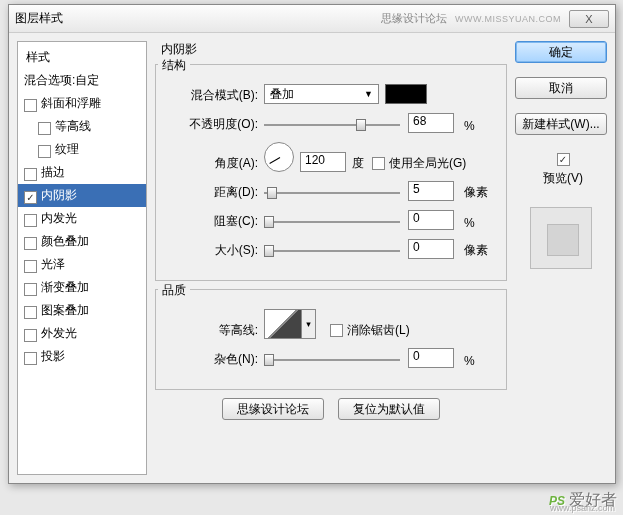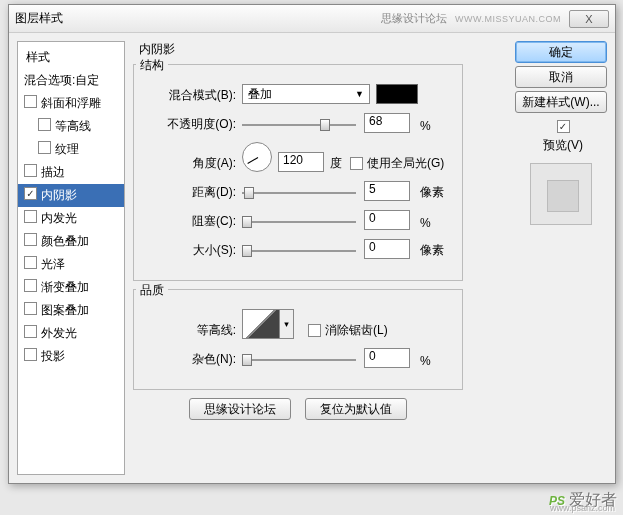--- a/index.html
+++ b/index.html
@@ -3,48 +3,48 @@
 <meta charset="utf-8">
 <style>
 * { box-sizing: border-box; margin: 0; padding: 0; font-family: "Microsoft YaHei", SimSun, sans-serif; font-size: 12px; }
 body { background: #e8e8e8; width: 623px; height: 515px; position: relative; overflow: hidden; }
 .dialog { position: absolute; top: 4px; left: 8px; width: 608px; height: 480px; background: #f0f0f0; border: 1px solid #888; box-shadow: 2px 2px 8px rgba(0,0,0,0.3); }
 .titlebar { height: 28px; background: linear-gradient(#fdfdfd, #e8e8e8); border-bottom: 1px solid #ccc; display: flex; align-items: center; padding: 0 6px; position: relative; }
 .titlebar-sub { font-size: 11px; color: #888; margin-right: 8px; }
 .titlebar-url { font-size: 9px; color: #aaa; margin-right: 8px; letter-spacing: 0.5px; }
 .close-btn { width: 40px; height: 18px; background: linear-gradient(#f5f5f5,#ddd); border: 1px solid #999; border-radius: 2px; display: flex; align-items: center; justify-content: center; font-size: 11px; color: #555; }
 .body-area { display: flex; height: calc(100% - 28px); padding: 8px; gap: 8px; }
-.styles-panel { width: 108px; background: #fff; border: 1px solid #aaa; padding: 4px 0; }
+.styles-panel { width: 130px; background: #fff; border: 1px solid #aaa; padding: 4px 0; }
 .styles-header { padding: 3px 8px; }
-.styles-item { display: flex; align-items: flex-start; padding: 3px 6px; gap: 4px; }
+.styles-item { display: flex; align-items: flex-end; padding: 3px 6px; gap: 4px; }
 .styles-item.selected { background: #3a6fb5; color: #fff; }
 .styles-item.indent { padding-left: 20px; }
 .cb { width: 13px; height: 13px; border: 1px solid #888; background: #fff; display: inline-flex; align-items: center; justify-content: center; font-size: 10px; color: #333; }
 .cb.checked::after { content: "✓"; }
 .main-panel { flex: 1; }
 .fieldset { border: 1px solid #bbb; margin-bottom: 8px; padding: 10px 12px 14px 12px; position: relative; }
 .legend { position: absolute; top: -8px; left: 2px; background: #f0f0f0; padding: 0 4px; font-size: 12px; }
 .row { display: flex; align-items: flex-end; margin: 7px 0; height: 22px; }
 .label { width: 96px; text-align: right; padding-right: 6px; }
-.dropdown { width: 128px; height: 20px; border: 1px solid #888; background: #fff; display: flex; align-items: center; padding: 0 5px; justify-content: space-between; }
+.dropdown { width: 115px; height: 20px; border: 1px solid #888; background: #fff; display: flex; align-items: center; padding: 0 5px; justify-content: space-between; }
 .dropdown .caret { font-size: 9px; }
 .color-swatch { width: 42px; height: 20px; background: #000; border: 1px solid #666; margin-left: 6px; }
 .slider { flex: 1; max-width: 150px; height: 16px; position: relative; margin-right: 8px; }
 .slider-track { position: absolute; top: 7px; left: 0; right: 0; height: 2px; background: #999; }
 .slider-thumb { position: absolute; top: 2px; width: 10px; height: 12px; background: linear-gradient(#fff,#ccc); border: 1px solid #777; }
 .num-input { width: 46px; height: 20px; border: 1px solid #888; background: #fff; text-align: left; padding: 0 4px; }
 .unit { margin-left: 10px; width: 30px; }
 .angle-dial { width: 30px; height: 30px; border: 1px solid #888; border-radius: 50%; background: #fff; position: relative; margin-right: 6px; }
 .angle-dial::after { content: ""; position: absolute; width: 12px; height: 1px; background: #000; top: 14px; left: 3px; transform-origin: right center; transform: rotate(-30deg); }
 .cb-inline { display: flex; align-items: center; gap: 4px; margin-left: 8px; }
 .contour-box { width: 38px; height: 30px; border: 1px solid #888; background: linear-gradient(135deg, #fff 0%, #fff 48%, #888 48%, #888 52%, #444 52%, #444 100%); display:inline-block; }
 .contour-caret { width: 14px; height: 30px; border: 1px solid #888; border-left: none; display: inline-flex; align-items: center; justify-content: center; font-size: 9px; background: #eee; }
 .btn-row { display: flex; gap: 14px; justify-content: center; margin-top: 6px; }
 .btn { height: 22px; padding: 0 14px; background: linear-gradient(#fdfdfd,#e2e2e2); border: 1px solid #888; border-radius: 3px; display: flex; align-items: center; }
-.right-panel { width: 92px; display: flex; flex-direction: column; gap: 3px; align-items: stretch; margin-left: 44px; }
+.right-panel { width: 92px; display: flex; flex-direction: column; gap: 14px; align-items: stretch; }
 .rbtn { height: 22px; background: linear-gradient(#fdfdfd,#e4e4e4); border: 1px solid #888; border-radius: 3px; display: flex; align-items: center; justify-content: center; }
 .rbtn.primary { background: linear-gradient(#d8ecff,#a8d4ff); border: 1px solid #4a90d9; box-shadow: 0 0 0 1px #7fb8ee inset; }
 .preview-row { display: flex; align-items: center; gap: 4px; margin-top: 4px; margin-left: 4px; flex-direction: column; }
 .preview-box { width: 62px; height: 62px; background: #e6e6e6; border: 1px solid #bbb; margin: 6px auto 0 auto; position: relative; }
 .preview-box::after { content:""; position:absolute; top:16px; left:16px; width:30px; height:30px; background:#d4d4d4; border:1px solid #bbb; }
 .watermark { position: absolute; bottom: 4px; right: 6px; font-size: 20px; font-style: italic; color: #6db33f; font-weight: bold; display:flex; align-items:baseline; gap:4px; text-shadow: 1px 1px 0 #fff; }
 .watermark .cn { font-size: 16px; color: #777; font-style: normal; font-weight: normal; }
 .watermark .url { position:absolute; bottom:-2px; right:2px; font-size:9px; color:#aaa; font-style:normal; font-weight:normal; }
 </style>
 </head>

